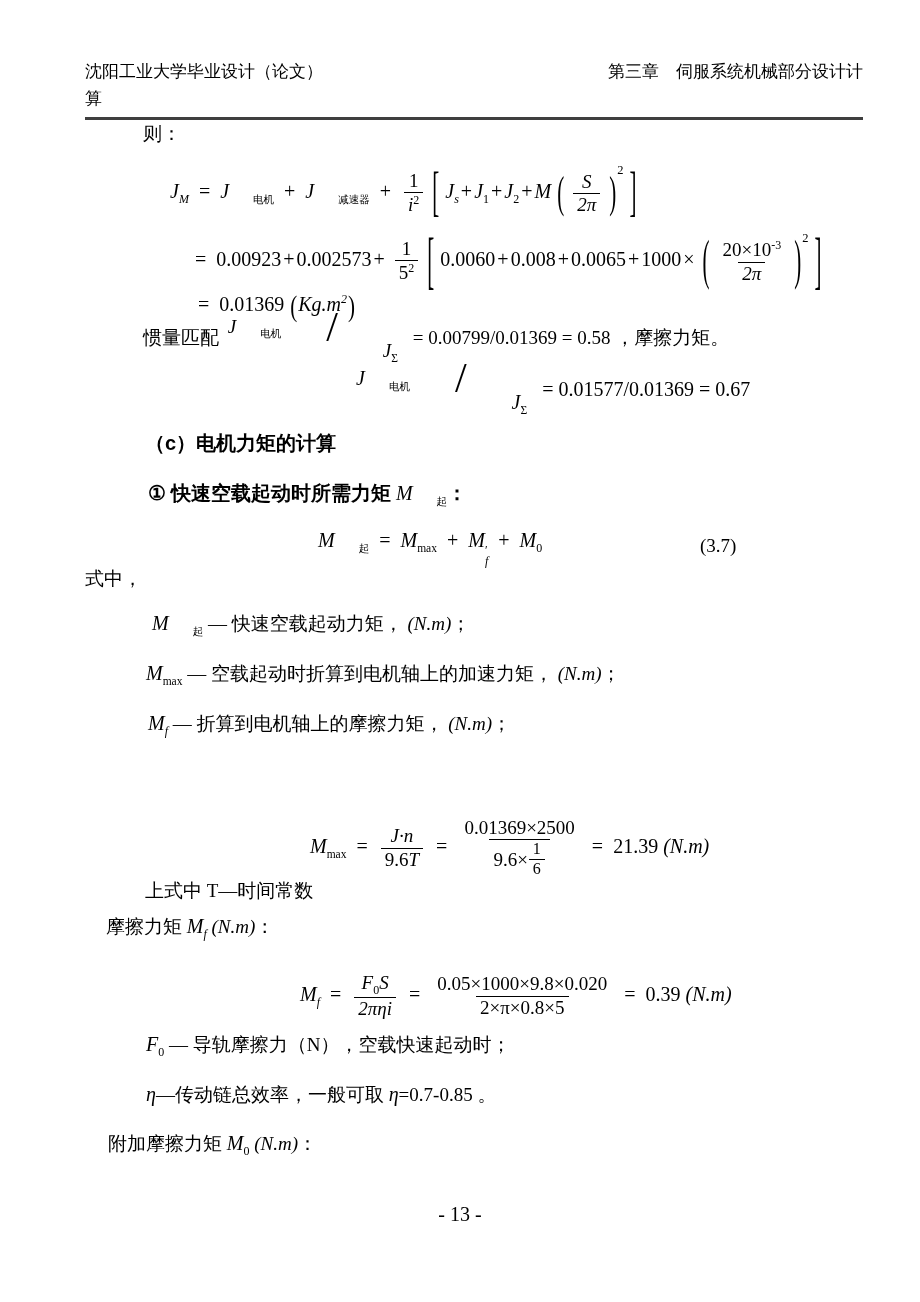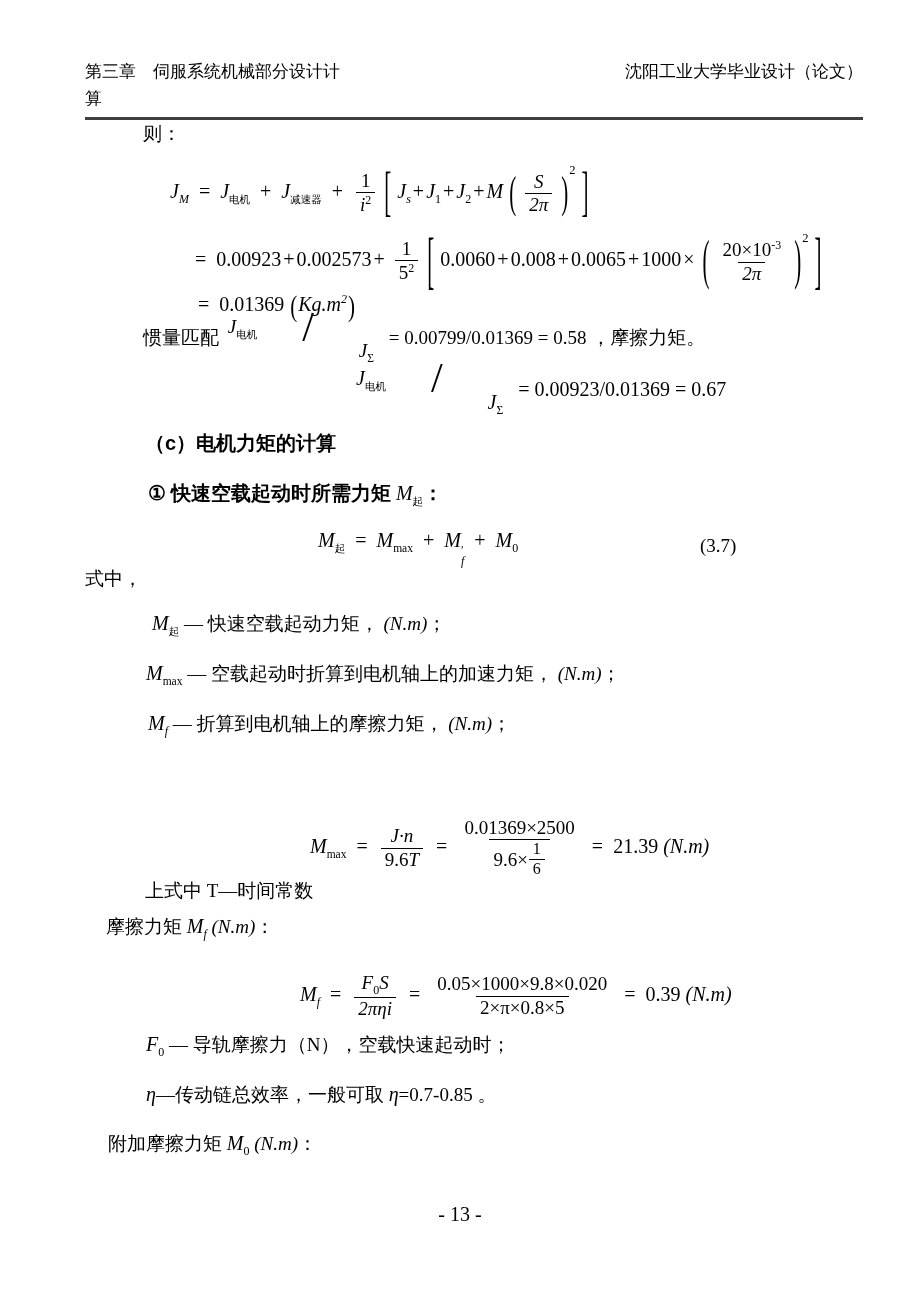--- a/index.html
+++ b/index.html
@@ -9,21 +9,21 @@
   .hdr-row{display:flex;justify-content:space-between;}
   .rule{position:absolute;top:117px;left:85px;width:778px;border-top:3px solid #3f3f3f;}
   
   .row{position:absolute;white-space:nowrap;font-size:19px;line-height:1.25;}
   .eq{position:absolute;white-space:nowrap;font-size:20px;line-height:1.2;}
   .mi{font-style:italic;}
   .op{padding:0 5px;}
   .opt{padding:0 2px;}
   sub{font-size:12px;}
   sup{font-size:12px;}
-  .cjk-sub{font-size:10.5px;}
+  .cjk-sub{font-size:10.5px;margin-left:24px;}
   .sub-rm{font-size:11.5px;font-style:normal;}
   .tok{display:inline;}
   
   .frac{display:inline-flex;flex-direction:column;align-items:center;vertical-align:middle;margin:0 3px;line-height:1.18;font-size:19px;text-align:center;}
   .frac .num{padding:0 4px;}
   .frac .den{border-top:1.4px solid #000;padding:0 4px;}
   .denrow{display:inline-flex;align-items:center;}
   .nest{font-size:16px;margin:0 1px;}
   
   .bigb{display:inline-block;vertical-align:middle;font-size:21px;font-style:normal;font-weight:300;transform-origin:50% 50%;margin:0 1px;}
@@ -46,22 +46,22 @@
   .footer{position:absolute;top:1203px;left:0;width:920px;text-align:center;font-size:20px;}
   .res{padding-left:6px;}
 </style>
 </head>
 <body>
 
 <div class="page">
 
   <div class="hdr">
     <div class="hdr-row">
+      <span>沈阳工业大学毕业设计（论文）</span>
       <span>第三章　伺服系统机械部分设计计</span>
-      <span>沈阳工业大学毕业设计（论文）</span>
     </div>
     <div>
       <span>算</span>
     </div>
   </div>
   <div class="rule"></div>
 
   <div class="row" style="top:122px;left:143px;">
     <span>则：</span>
   </div>
@@ -122,21 +122,21 @@
     <span class="res">= 0.00799/0.01369 = 0.58</span>
     <span>，摩擦力矩。</span>
   </div>
 
   <div class="row" style="top:377px;left:352px;font-size:20px;">
     <span class="sfrac">
         <span class="sf-top"><span class="mi">J</span><sub class="cjk-sub">电机</sub></span>
         <span class="sf-slash">/</span>
         <span class="sf-bot"><span class="mi">J</span><sub class="sub-rm">Σ</sub></span>
       </span>
-    <span class="res">= 0.00923/0.01369 = 0.67</span>
+    <span class="res">= 0.01577/0.01369 = 0.67</span>
   </div>
 
   <div class="title" style="top:430px;left:145px;">
     <span>（c）电机力矩的计算</span>
   </div>
 
   <div class="row" style="top:481px;left:148px;font-size:20px;">
     <span class="bold-cjk">①</span>
     <span class="bold-cjk">快速空载起动时所需力矩</span>
     <span class="tok"><span class="mi">M</span><sub class="cjk-sub">起</sub></span><span class="bold-cjk">：</span>

